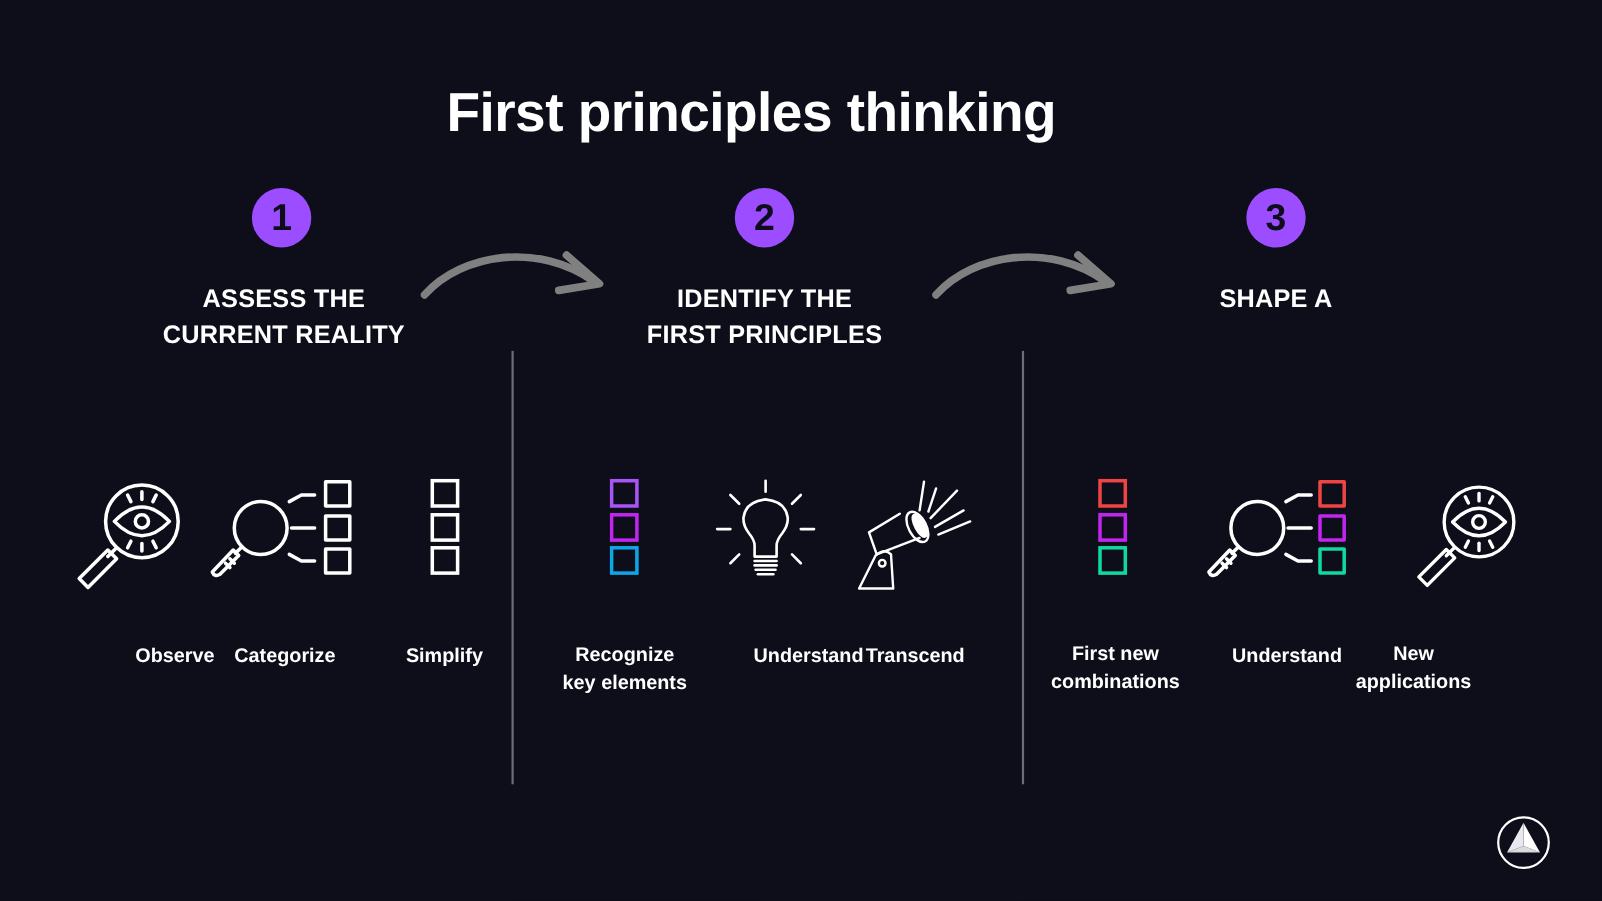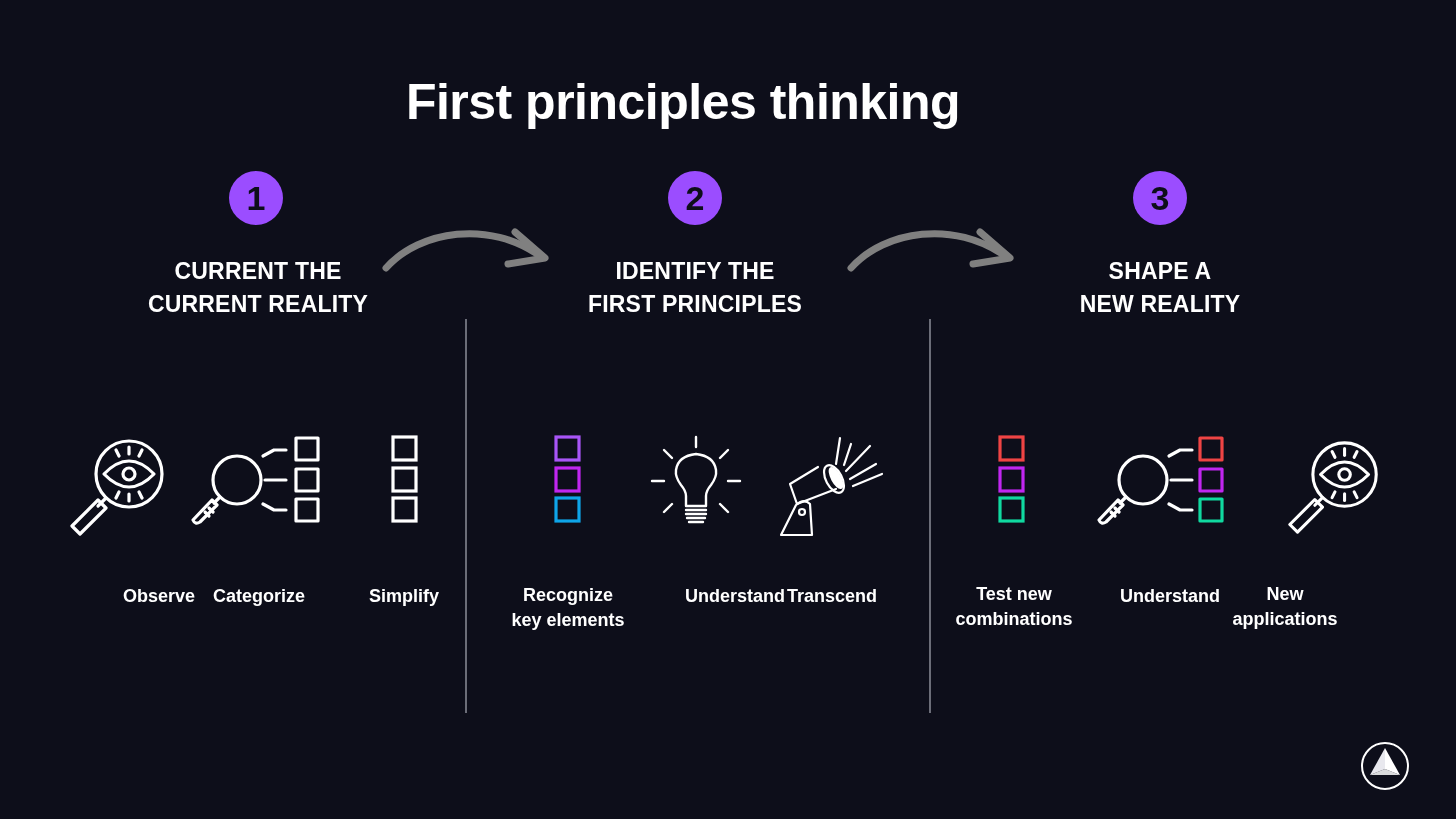--- a/index.html
+++ b/index.html
@@ -45,38 +45,37 @@
 <body>
 
 <div class="canvas">
 
   <div class="title">First principles thinking</div>
 
   <div class="step-badge" style="left:229px; top:171px;">
     <span>1</span>
   </div>
   <div class="step-title" style="left:88px; top:255px;">
-    <div>CURRENT THE</div>
+    <div>ASSESS THE</div>
     <div>CURRENT REALITY</div>
   </div>
 
   <div class="step-badge" style="left:668px; top:171px;">
     <span>2</span>
   </div>
   <div class="step-title" style="left:525px; top:255px;">
     <div>IDENTIFY THE</div>
     <div>FIRST PRINCIPLES</div>
   </div>
 
   <div class="step-badge" style="left:1133px; top:171px;">
     <span>3</span>
   </div>
   <div class="step-title" style="left:990px; top:255px;text-align:center;">
     <div>SHAPE A</div>
-    <div>NEW REALITY</div>
   </div>
 
   <svg class="arrow" style="left:380px; top:220px;" width="175" height="55" viewBox="0 0 175 55">
     <path d="M6 48 C 40 10, 110 0, 160 36" stroke="#808080" stroke-width="7" fill="none" stroke-linecap="round"></path>
     <path d="M135 12 L 165 38 L 128 44" stroke="#808080" stroke-width="7" fill="none" stroke-linecap="round" stroke-linejoin="round"></path>
   </svg>
   <svg class="arrow" style="left:845px; top:220px;" width="175" height="55" viewBox="0 0 175 55">
     <path d="M6 48 C 40 10, 110 0, 160 36" stroke="#808080" stroke-width="7" fill="none" stroke-linecap="round"></path>
     <path d="M135 12 L 165 38 L 128 44" stroke="#808080" stroke-width="7" fill="none" stroke-linecap="round" stroke-linejoin="round"></path>
   </svg>
@@ -221,21 +220,21 @@
     <div>key elements</div>
   </div>
   <div class="label" style="left:625px; top:584px;text-align:right;">
     <div>Understand</div>
   </div>
   <div class="label" style="left:752px; top:584px;">
     <div>Transcend</div>
   </div>
 
   <div class="label" style="left:934px; top:582px;">
-    <div>Test new</div>
+    <div>First new</div>
     <div>combinations</div>
   </div>
   <div class="label" style="left:1090px; top:584px;">
     <div>Understand</div>
   </div>
   <div class="label" style="left:1205px; top:582px;">
     <div>New</div>
     <div>applications</div>
   </div>
 

